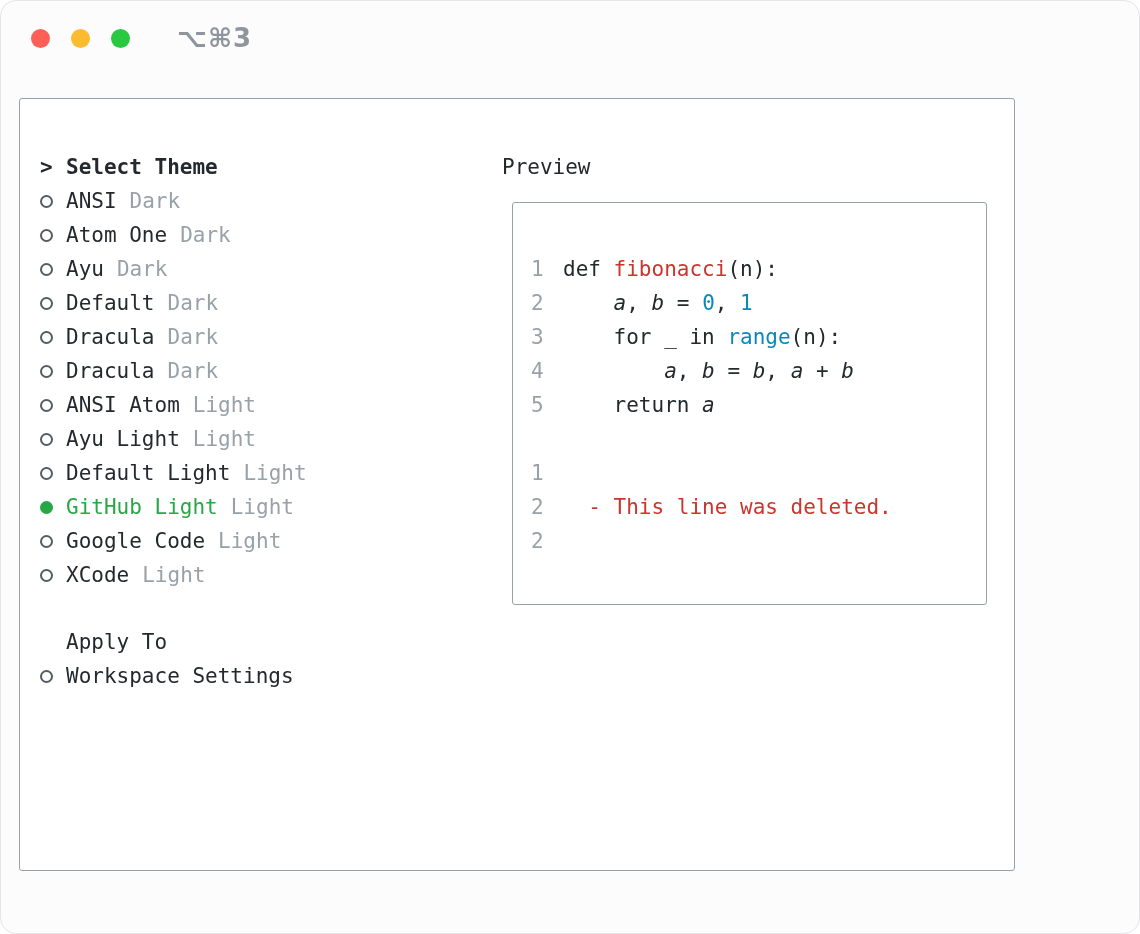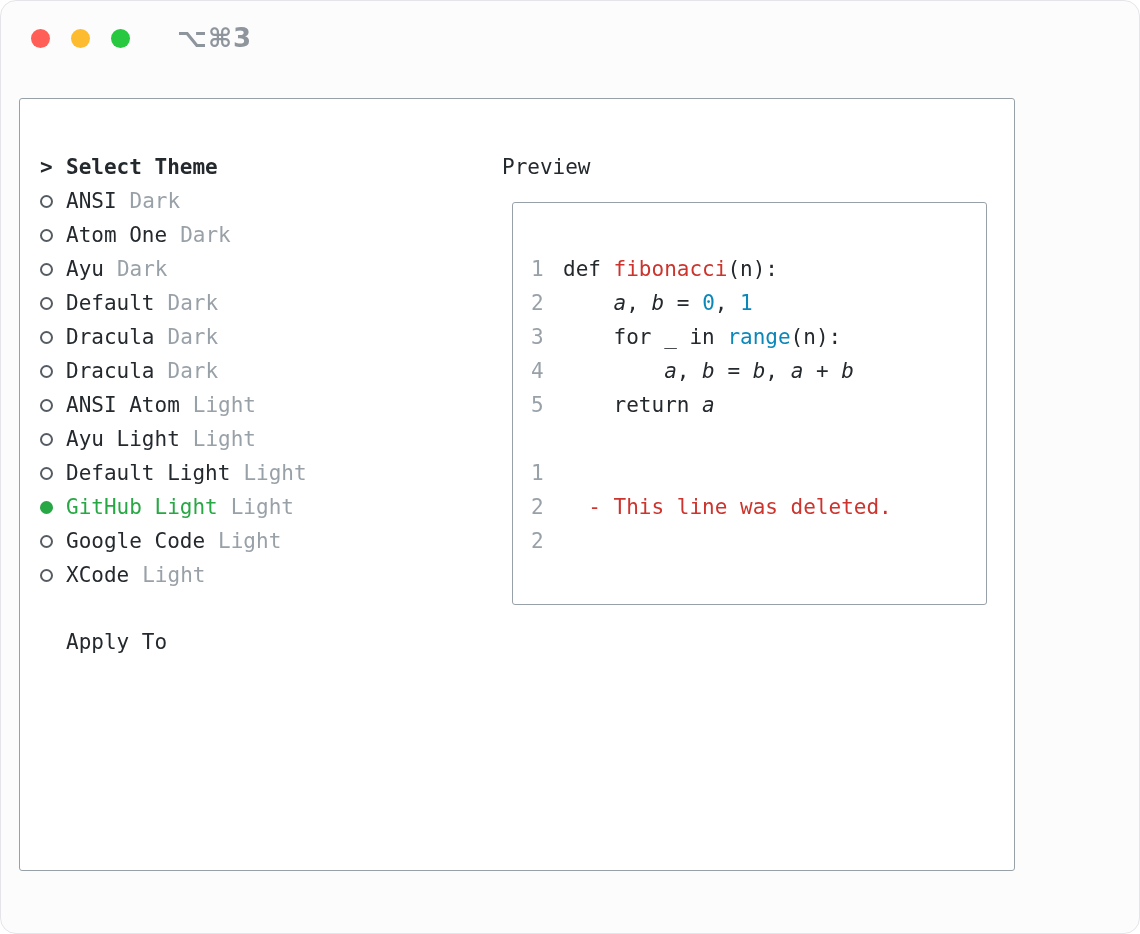--- a/index.html
+++ b/index.html
@@ -75,20 +75,21 @@
           <div class="row theme-row"><span class="marker-col"><span class="radio"></span></span><span class="tname">XCode</span><span class="tvar">Light</span></div>
         </div>
 
       <div class="spacer"></div>
 
       <div class="row">
         <span class="marker-col"></span><span>Apply To</span>
       </div>
 
       <div id="apply-list">
+          <div class="row"><span class="marker-col"><span class="radio"></span></span><span class="applbl">Workspace Settings</span></div>
         </div>
 
       <div class="spacer"></div>
 
     </div>
 
     <div class="right">
       <div class="preview-heading">Preview</div>
       <div class="preview-box">
         <div id="code-lines">

